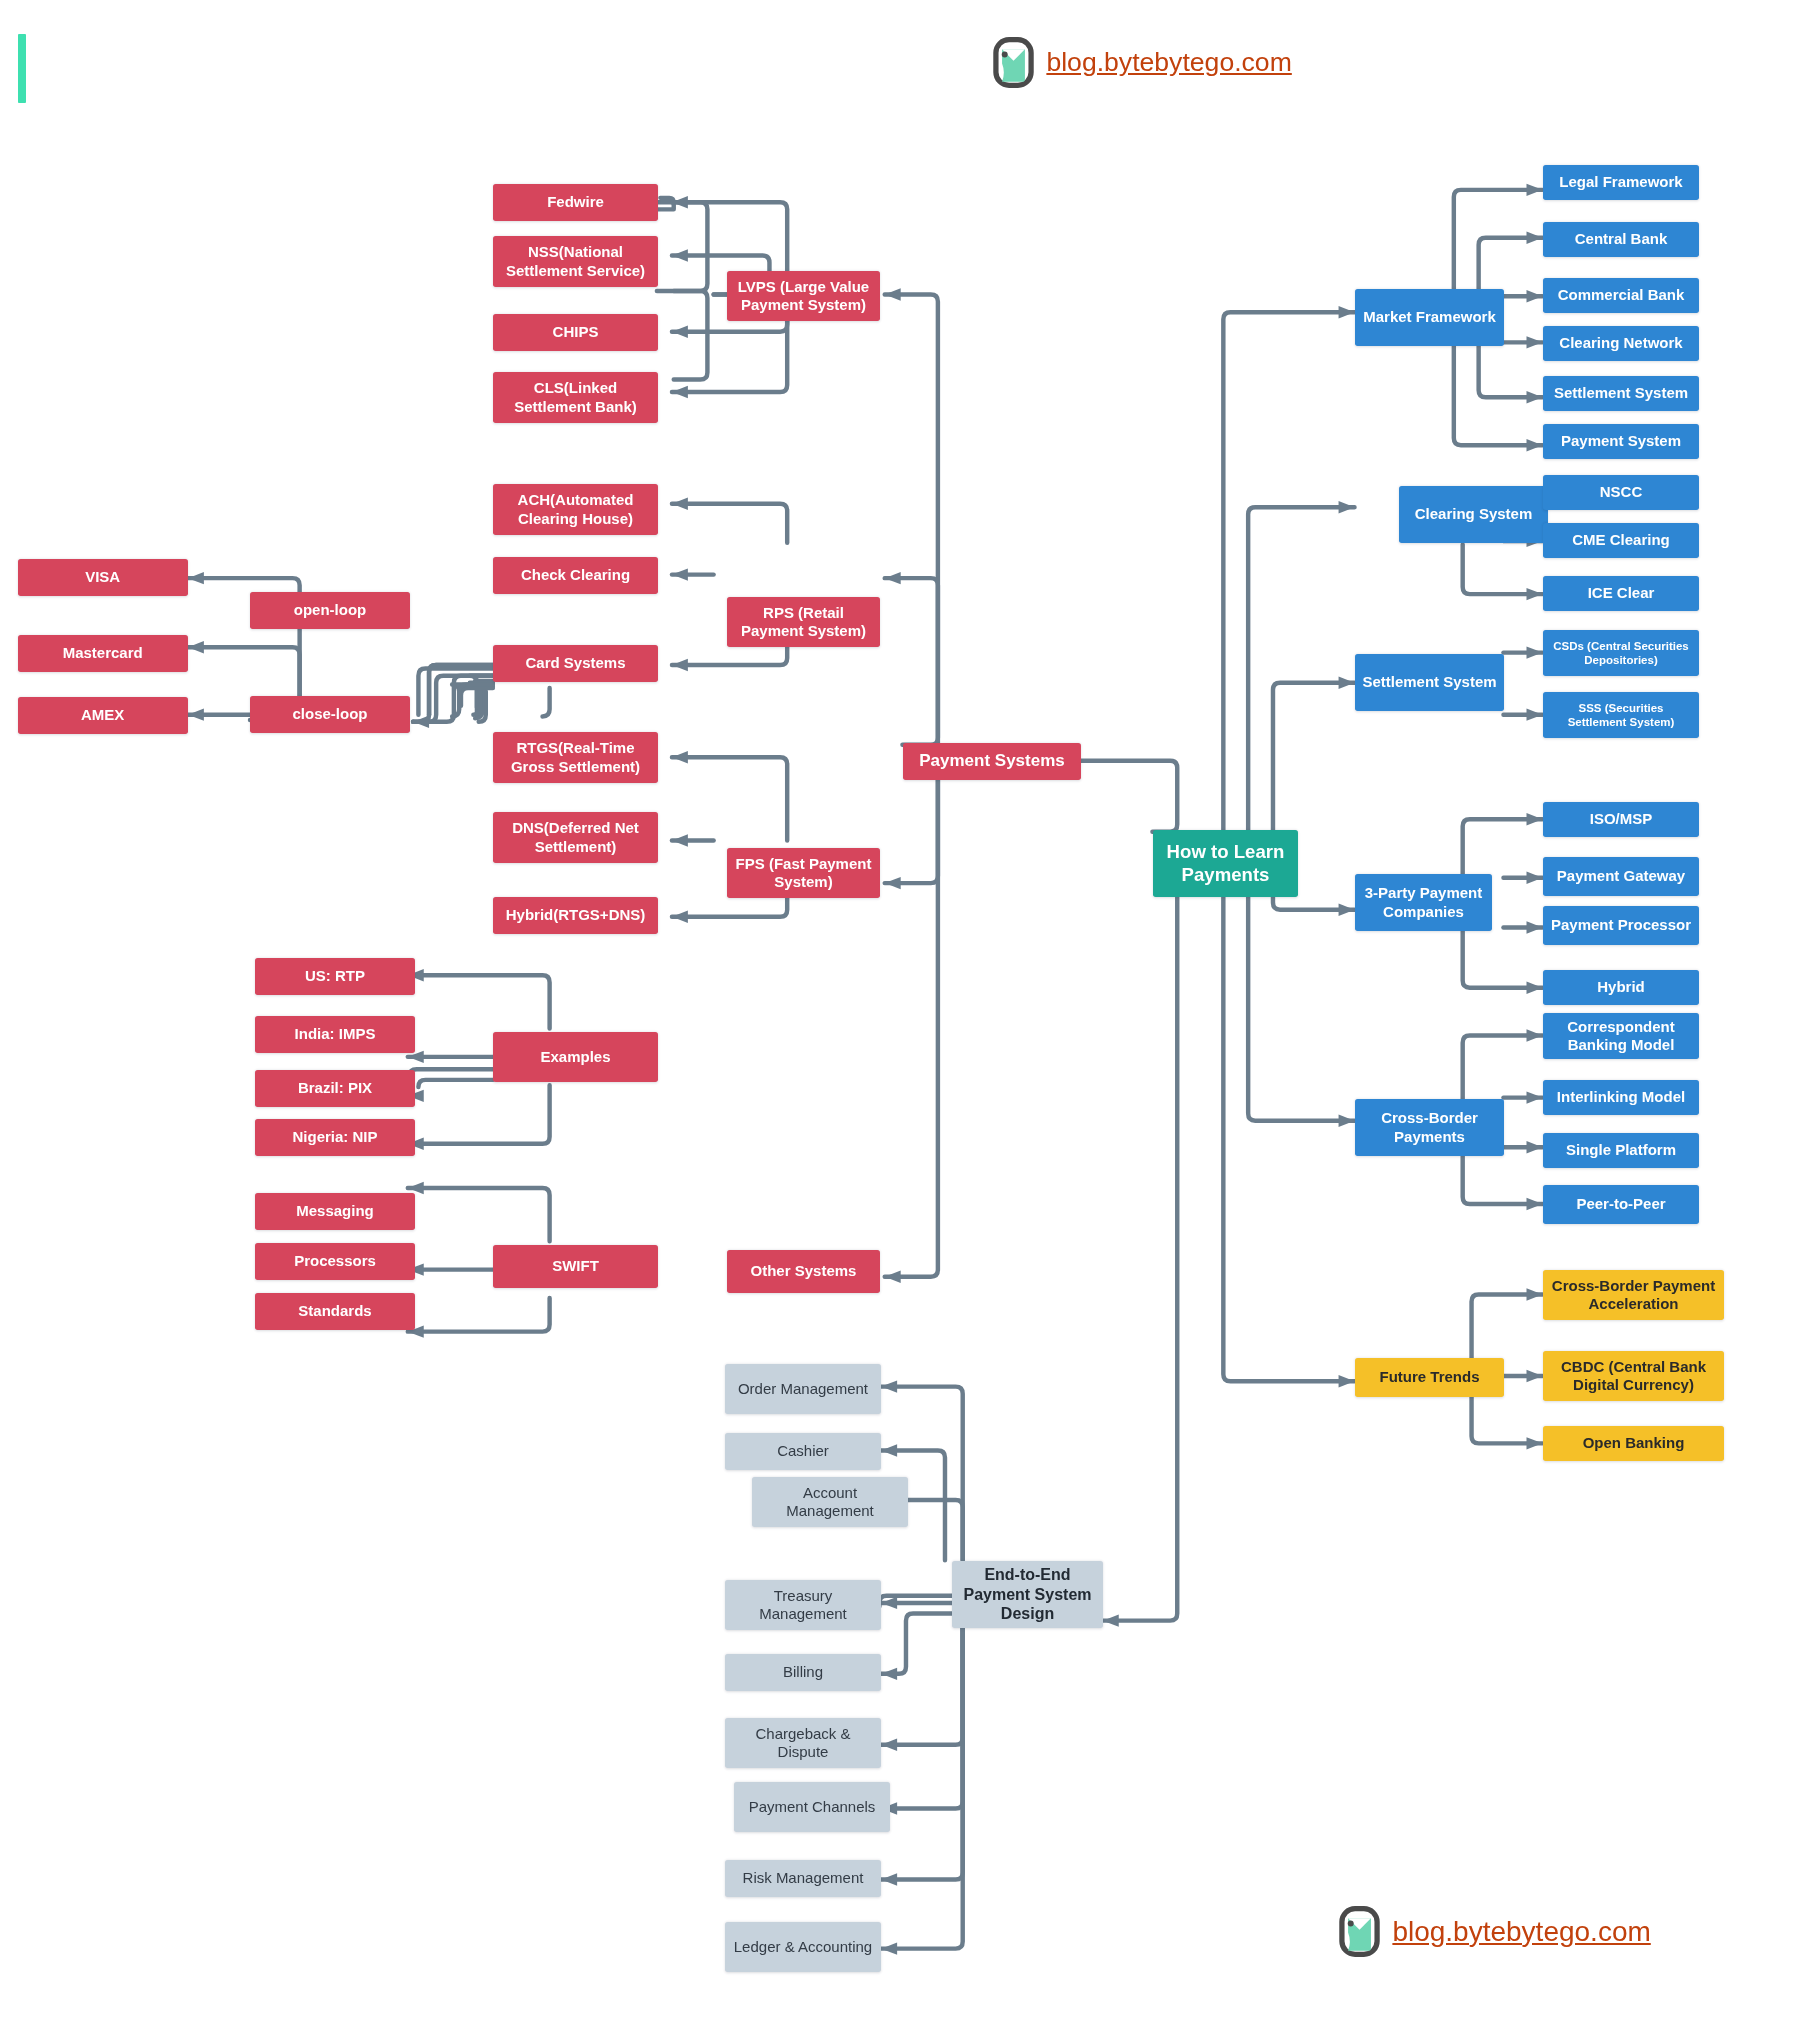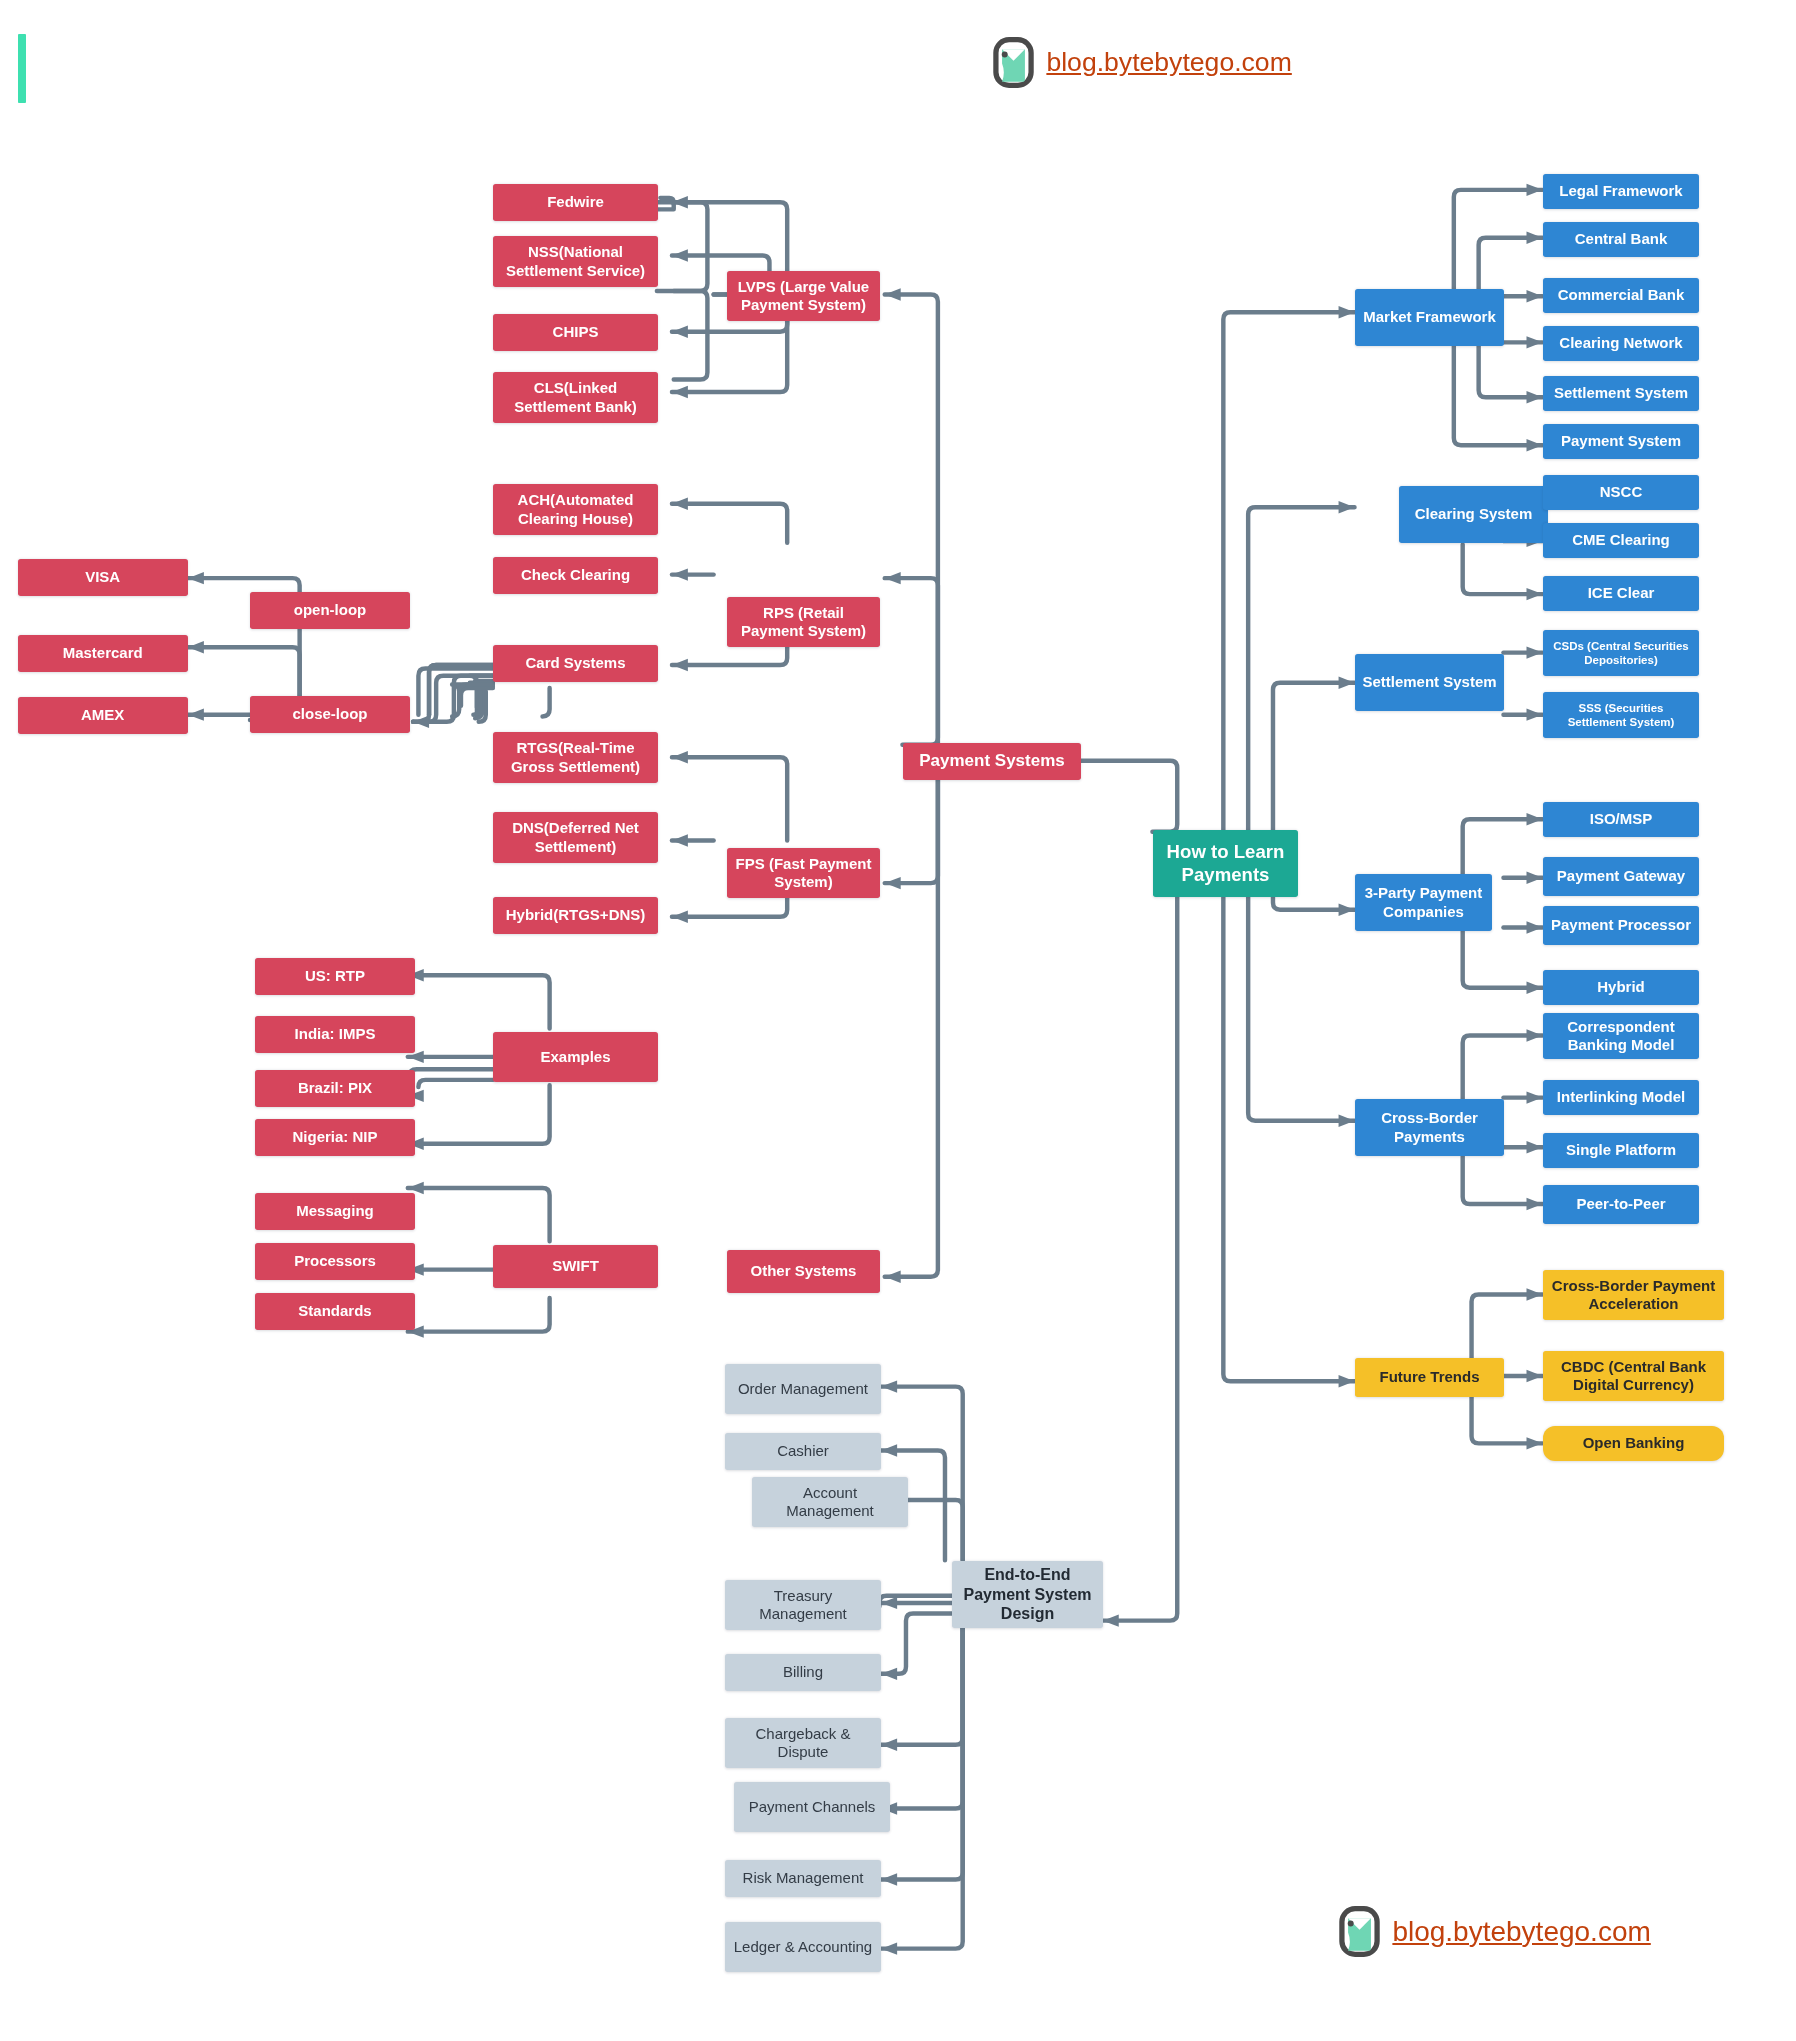--- a/index.html
+++ b/index.html
@@ -312,21 +312,21 @@
   <div class="node red" style="left:255px; top:1293px; width:160px; height:37px;">Standards</div>
 
   <div class="node red hub" style="left:493px; top:1245px; width:165px; height:43px;">SWIFT</div>
   <div class="node red hub" style="left:727px; top:1250px; width:153px; height:43px;">Other Systems</div>
 
   <div class="node red hub" style="left:903px; top:743px; width:178px; height:37px; font-size:17px;">Payment Systems</div>
 
   <div class="node teal" style="left:1153px; top:830px; width:145px; height:67px;">How to Learn Payments</div>
 
   <div class="node blue hub" style="left:1355px; top:289px; width:149px; height:57px;">Market Framework</div>
-  <div class="node blue" style="left:1543px; top:174px; width:156px; height:35px;">Legal Framework</div>
+  <div class="node blue" style="left:1543px; top:165px; width:156px; height:35px;">Legal Framework</div>
   <div class="node blue" style="left:1543px; top:222px; width:156px; height:35px;">Central Bank</div>
   <div class="node blue" style="left:1543px; top:278px; width:156px; height:35px;">Commercial Bank</div>
   <div class="node blue" style="left:1543px; top:326px; width:156px; height:35px;">Clearing Network</div>
   <div class="node blue" style="left:1543px; top:376px; width:156px; height:35px;">Settlement System</div>
   <div class="node blue" style="left:1543px; top:424px; width:156px; height:35px;">Payment System</div>
 
   <div class="node blue hub" style="left:1355px; top:486px; width:149px; height:57px;margin-left:44px;">Clearing System</div>
   <div class="node blue" style="left:1543px; top:475px; width:156px; height:35px;">NSCC</div>
   <div class="node blue" style="left:1543px; top:523px; width:156px; height:35px;">CME Clearing</div>
   <div class="node blue" style="left:1543px; top:576px; width:156px; height:35px;">ICE Clear</div>
@@ -343,21 +343,21 @@
 
   <div class="node blue hub" style="left:1355px; top:1099px; width:149px; height:57px;">Cross-Border Payments</div>
   <div class="node blue" style="left:1543px; top:1013px; width:156px; height:46px;">Correspondent Banking Model</div>
   <div class="node blue" style="left:1543px; top:1080px; width:156px; height:35px;">Interlinking Model</div>
   <div class="node blue" style="left:1543px; top:1133px; width:156px; height:35px;">Single Platform</div>
   <div class="node blue" style="left:1543px; top:1185px; width:156px; height:39px;">Peer-to-Peer</div>
 
   <div class="node yellow hub" style="left:1355px; top:1358px; width:149px; height:39px;">Future Trends</div>
   <div class="node yellow" style="left:1543px; top:1270px; width:181px; height:50px;">Cross-Border Payment Acceleration</div>
   <div class="node yellow" style="left:1543px; top:1351px; width:181px; height:50px;">CBDC (Central Bank Digital Currency)</div>
-  <div class="node yellow" style="left:1543px; top:1426px; width:181px; height:35px;border-radius:12px;">Open Banking</div>
+  <div class="node yellow" style="left:1543px; top:1426px; width:181px; height:35px;">Open Banking</div>
 
   <div class="node gray hub" style="left:952px; top:1561px; width:151px; height:67px; font-size:16px; color:#222a33;">End-to-End Payment System Design</div>
 
   <div class="node gray" style="left:725px; top:1364px; width:156px; height:50px;">Order Management</div>
   <div class="node gray" style="left:725px; top:1433px; width:156px; height:37px;">Cashier</div>
   <div class="node gray" style="left:725px; top:1477px; width:156px; height:50px;margin-left:27px;">Account Management</div>
   <div class="node gray" style="left:725px; top:1580px; width:156px; height:50px;">Treasury Management</div>
   <div class="node gray" style="left:725px; top:1654px; width:156px; height:37px;">Billing</div>
   <div class="node gray" style="left:725px; top:1718px; width:156px; height:50px;">Chargeback &amp; Dispute</div>
   <div class="node gray" style="left:725px; top:1782px; width:156px; height:50px;margin-left:9px;">Payment Channels</div>

